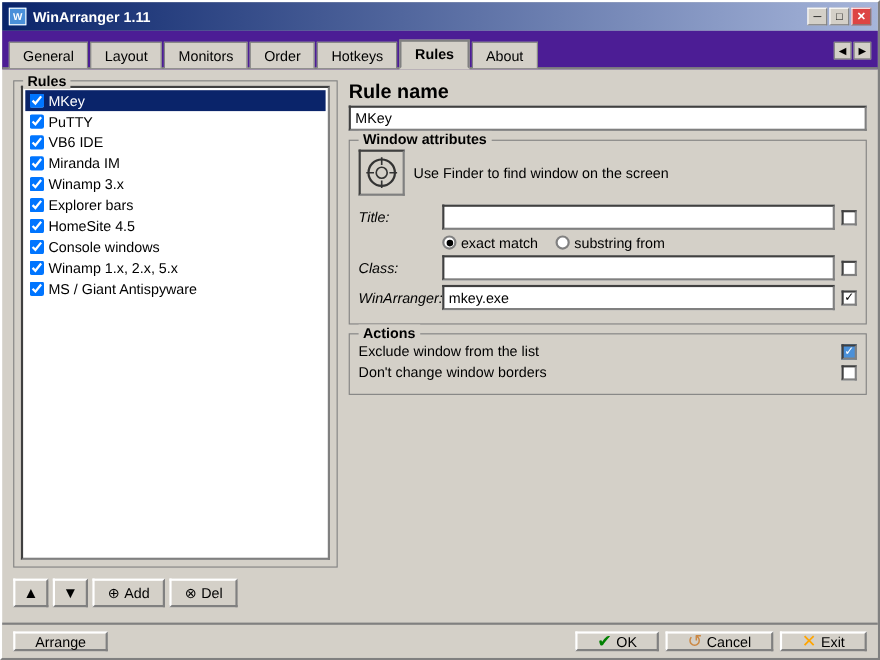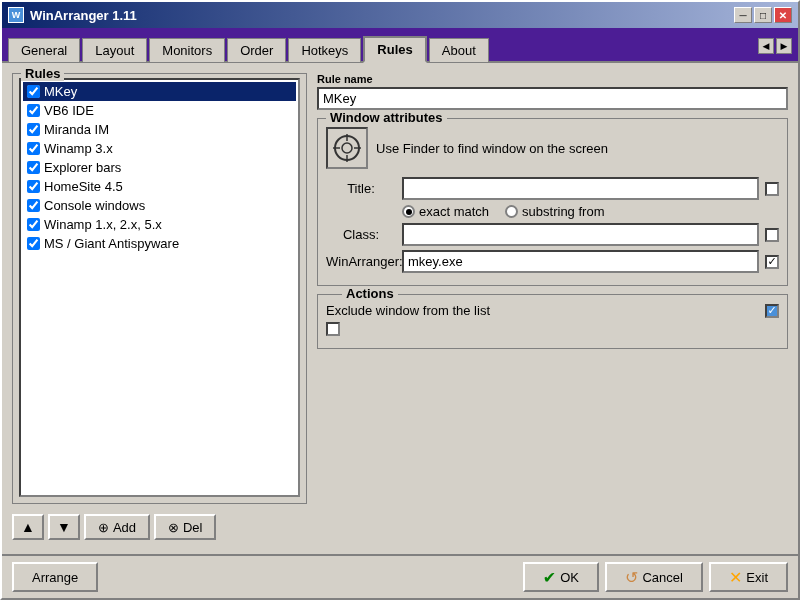--- a/index.html
+++ b/index.html
@@ -210,21 +210,21 @@
       gap: 4px;
     }
     .right-panel {
       flex: 1;
       display: flex;
       flex-direction: column;
       gap: 8px;
     }
     .section-title {
       font-weight: bold;
-      font-size: 11px;
+      font-size: 18px;
       margin-bottom: 2px;
     }
     .rule-name-input {
       width: 100%;
       padding: 2px 4px;
       border: 2px solid #808080;
       border-top-color: #404040;
       border-left-color: #404040;
       background: white;
       font-size: 13px;
@@ -269,22 +269,23 @@
       font-size: 13px;
     }
     .field-row {
       display: flex;
       align-items: center;
       gap: 6px;
       margin-bottom: 4px;
     }
     .field-label {
       width: 70px;
-      text-align: center;
-      font-size: 13px;
+      text-align: left;
+      font-size: 13px;
+      font-style: italic;
     }
     .field-input {
       flex: 1;
       padding: 2px 4px;
       border: 2px solid #808080;
       border-top-color: #404040;
       border-left-color: #404040;
       background: white;
       font-size: 13px;
     }
@@ -340,21 +341,21 @@
     .actions-group {
       border: 1px solid #808080;
       padding: 8px;
       position: relative;
     }
     .actions-legend {
       font-weight: bold;
       font-size: 13px;
       position: absolute;
       top: -9px;
-      left: 24px;
+      left: 8px;
       background: #d4d0c8;
       padding: 0 4px;
     }
     .action-row {
       display: flex;
       align-items: center;
       justify-content: space-between;
       margin-bottom: 4px;
       font-size: 13px;
       gap: 12px;
@@ -382,21 +383,21 @@
     .bottom-bar {
       display: flex;
       align-items: center;
       padding: 6px 10px;
       border-top: 2px solid #808080;
       gap: 6px;
       background: #d4d0c8;
       flex-shrink: 0;
     }
     .bottom-btn {
-      height: 30px;
+      height: 18px;
       padding: 1px 18px;
       background: #d4d0c8;
       border: 2px solid #fff;
       border-right-color: #808080;
       border-bottom-color: #808080;
       display: flex;
       align-items: center;
       justify-content: center;
       cursor: pointer;
       font-size: 13px;
@@ -446,20 +447,24 @@
     <div class="left-panel">
       <div class="rules-group">
         <span class="group-legend">Rules</span>
         <div class="rules-box">
           <div class="list-item selected">
             <input type="checkbox" checked="" style="">
             <span>MKey</span>
           </div>
           <div class="list-item">
             <input type="checkbox" checked="" style="">
+            <span>PuTTY</span>
+          </div>
+          <div class="list-item">
+            <input type="checkbox" checked="" style="">
             <span>VB6 IDE</span>
           </div>
           <div class="list-item">
             <input type="checkbox" checked="" style="">
             <span>Miranda IM</span>
           </div>
           <div class="list-item">
             <input type="checkbox" checked="" style="">
             <span>Winamp 3.x</span>
           </div>
@@ -556,20 +561,21 @@
         </div>
       </div>
 
       <div class="actions-group">
         <span class="actions-legend">Actions</span>
         <div class="action-row">
           <span>Exclude window from the list</span>
           <div class="action-checkbox checked"></div>
         </div>
         <div class="action-row">
+          <span>Don't change window borders</span>
           <div class="action-checkbox"></div>
         </div>
       </div>
     </div>
   </div>
 
   <div class="bottom-bar">
     <div class="bottom-btn">
       <span>Arrange</span>
     </div>

